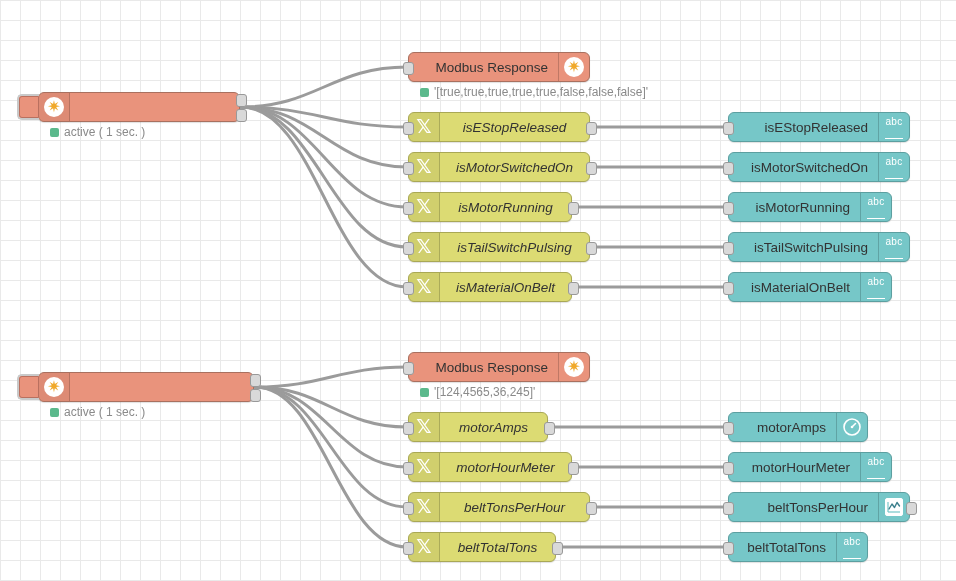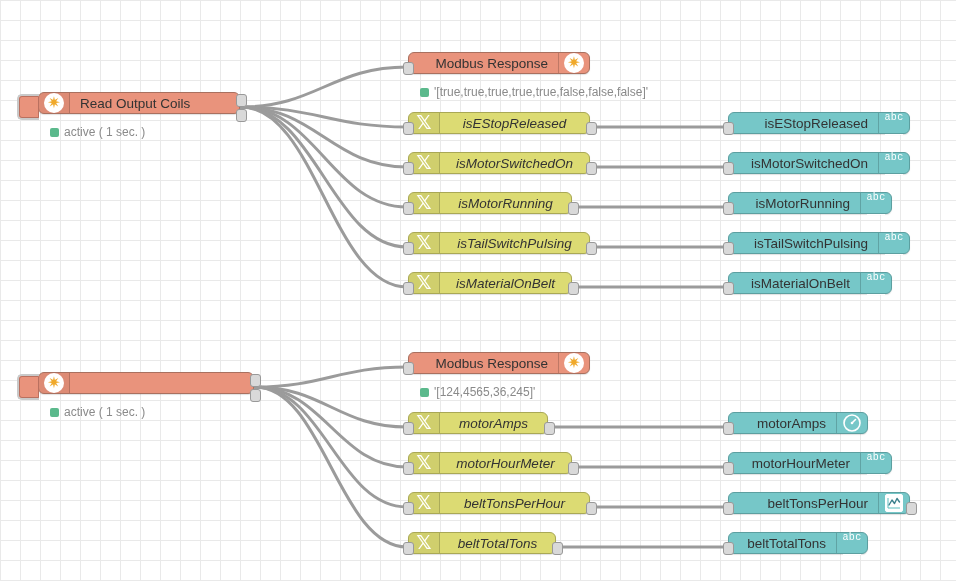--- a/index.html
+++ b/index.html
@@ -15,21 +15,21 @@
   }
   #canvas{position:relative;width:956px;height:581px;}
   svg#wires{position:absolute;left:0;top:0;width:956px;height:581px;pointer-events:none;}
   svg#wires path{fill:none;stroke:#9b9b9b;stroke-width:3;stroke-linecap:round;}
 
   .node{
     position:absolute;
     box-sizing:border-box;
     border:1px solid #999;
     border-radius:6px;
-    height:22px;
+    height:30px;
     display:flex;
     align-items:center;
     box-shadow:0 1px 1px rgba(0,0,0,0.12);
   }
   .node.modbus{background:#e9937c;border-color:#a9705f;}
   .node.func{background:#dcdb73;border-color:#a9a855;}
   .node.debug{background:#76c7c8;border-color:#5c9fa0;}
 
   .icon-box{
     width:30px;height:100%;
@@ -104,21 +104,21 @@
     color:#fff;font-size:19px;line-height:19px;
     font-family:"DejaVu Sans",sans-serif;
     font-weight:600;
     transform:translateY(-1px);
   }
   .ic-abc{
     color:#fff;font-size:10px;line-height:11px;
     letter-spacing:0.3px;
     border-bottom:1.5px solid #fff;
     padding-bottom:11px;
-    font-family:Liberation Mono, monospace;
+    font-family:Liberation Sans, sans-serif;
   }
   .ic-gauge svg, .ic-chart svg{display:block;}
 </style>
 </head>
 <body>
 
 <div id="canvas">
   <svg id="wires">
       <path d="M 241 107 C 315.7 107, 332.3 67, 407 67"></path>
       <path d="M 241 107 C 315.7 107, 332.3 127, 407 127"></path>
@@ -142,21 +142,20 @@
       <path d="M 557 547 C 633.5 547, 650.5 547, 727 547"></path>
     </svg>
   <div id="nodes-layer">
       <div class="node modbus" style="left: 38px; top: 92px; width: 202px;">
         <span class="inject-btn">
           <i></i>
         </span>
         <span class="icon-box left leftdark">
           <span class="ic-modbus">✷</span>
         </span>
-        <span class="label">Read Output Coils</span>
         <span class="port" style="left:197px;top:1px"></span>
         <span class="port" style="left:197px;top:16px"></span>
       </div>
       <div class="status" style="left: 50px; top: 125px;">
         <span class="dot"></span>
         <span>active ( 1 sec. )</span>
       </div>
       <div class="node modbus" style="left: 408px; top: 52px; width: 182px;">
         <span class="label right">Modbus Response</span>
         <span class="icon-box right">

